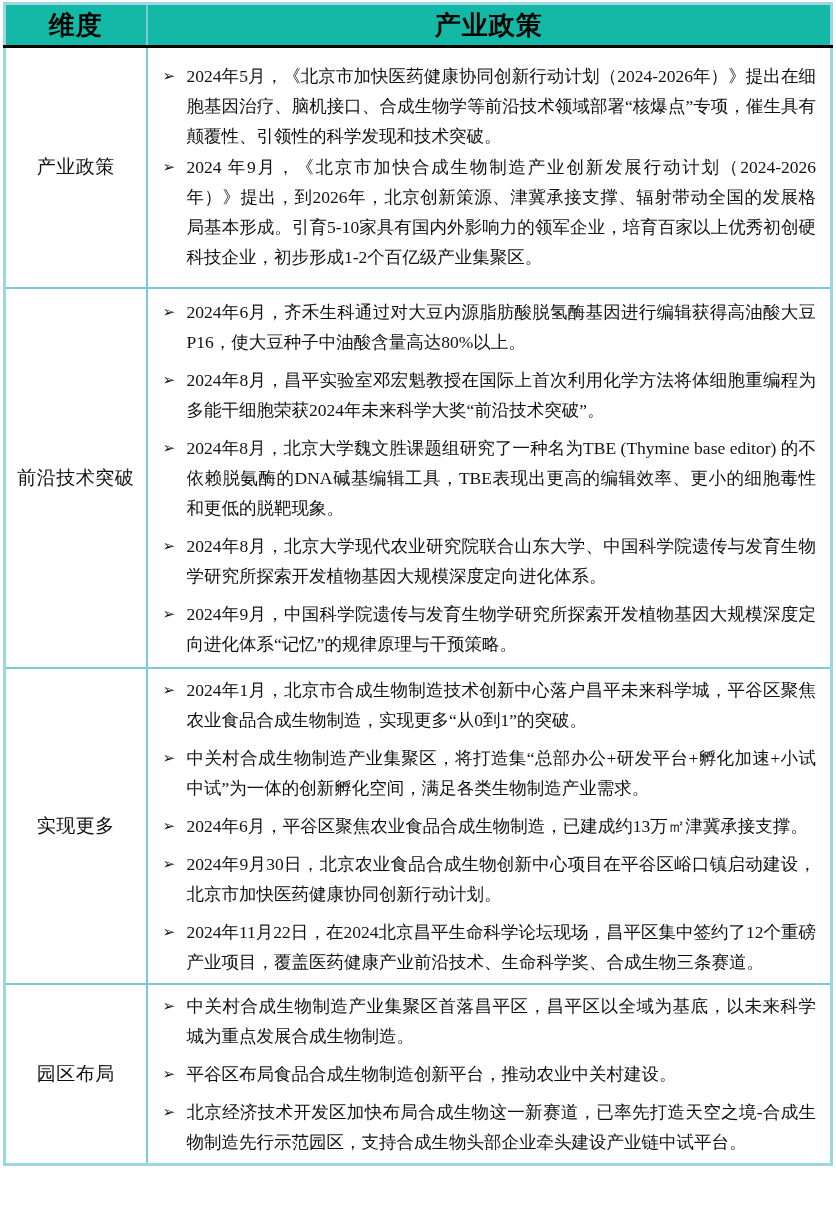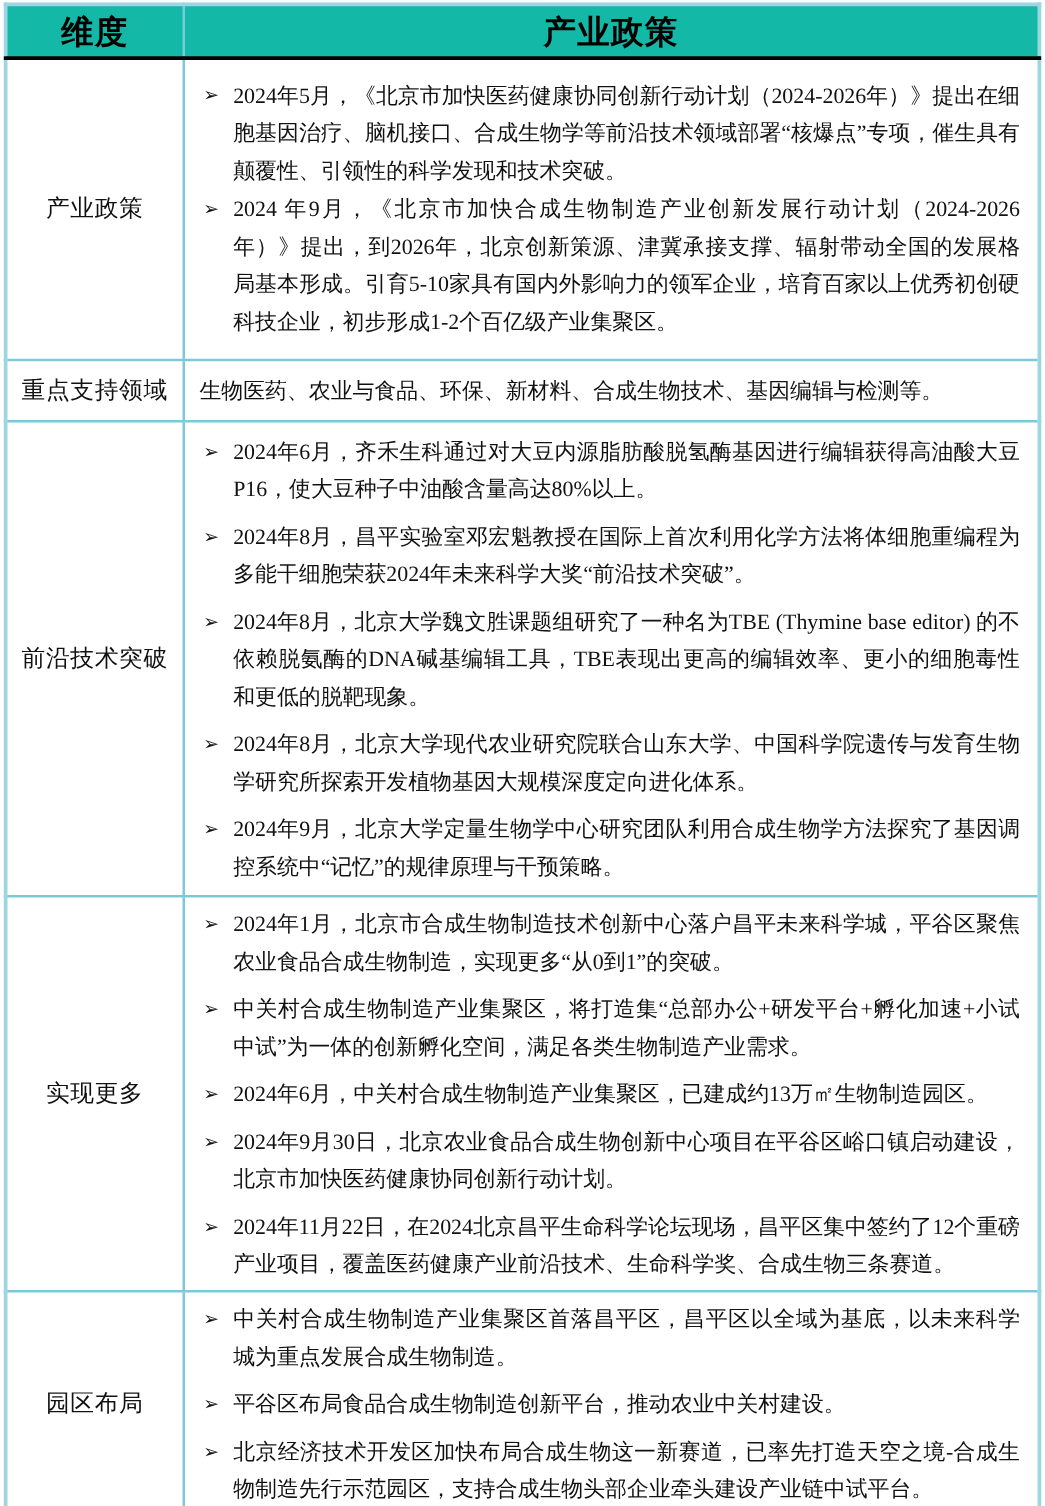--- a/index.html
+++ b/index.html
@@ -102,26 +102,20 @@
           <span class="marker">➢</span>
           <span>2024年5月，《北京市加快医药健康协同创新行动计划（2024-2026年）》提出在细胞基因治疗、脑机接口、合成生物学等前沿技术领域部署“核爆点”专项，催生具有颠覆性、引领性的科学发现和技术突破。</span>
         </div>
         <div class="bullet">
           <span class="marker">➢</span>
           <span>2024 年9月，《北京市加快合成生物制造产业创新发展行动计划（2024-2026年）》提出，到2026年，北京创新策源、津冀承接支撑、辐射带动全国的发展格局基本形成。引育5-10家具有国内外影响力的领军企业，培育百家以上优秀初创硬科技企业，初步形成1-2个百亿级产业集聚区。</span>
         </div>
       </td>
     </tr>
 
-    <tr class="r2" style="height:49px;">
-      <td class="dim">重点支持领域</td>
-      <td class="content">
-        <div class="plain-text">生物医药、农业与食品、环保、新材料、合成生物技术、基因编辑与检测等。</div>
-      </td>
-    </tr>
 
     <tr class="r3" style="height:380px;">
       <td class="dim">前沿技术突破</td>
       <td class="content">
         <div class="bullet">
           <span class="marker">➢</span>
           <span>2024年6月，齐禾生科通过对大豆内源脂肪酸脱氢酶基因进行编辑获得高油酸大豆P16，使大豆种子中油酸含量高达80%以上。</span>
         </div>
         <div class="bullet">
           <span class="marker">➢</span>
@@ -130,39 +124,39 @@
         <div class="bullet">
           <span class="marker">➢</span>
           <span>2024年8月，北京大学魏文胜课题组研究了一种名为TBE (Thymine base editor) 的不依赖脱氨酶的DNA碱基编辑工具，TBE表现出更高的编辑效率、更小的细胞毒性和更低的脱靶现象。</span>
         </div>
         <div class="bullet">
           <span class="marker">➢</span>
           <span>2024年8月，北京大学现代农业研究院联合山东大学、中国科学院遗传与发育生物学研究所探索开发植物基因大规模深度定向进化体系。</span>
         </div>
         <div class="bullet">
           <span class="marker">➢</span>
-          <span>2024年9月，北京大学定量生物学中心研究团队利用合成生物学方法探究了基因调控系统中“记忆”的规律原理与干预策略。</span>
+          <span>2024年9月，中国科学院遗传与发育生物学研究所探索开发植物基因大规模深度定向进化体系“记忆”的规律原理与干预策略。</span>
         </div>
       </td>
     </tr>
 
     <tr class="r4" style="height:306px;">
       <td class="dim">实现更多</td>
       <td class="content">
         <div class="bullet">
           <span class="marker">➢</span>
           <span>2024年1月，北京市合成生物制造技术创新中心落户昌平未来科学城，平谷区聚焦农业食品合成生物制造，实现更多“从0到1”的突破。</span>
         </div>
         <div class="bullet">
           <span class="marker">➢</span>
           <span>中关村合成生物制造产业集聚区，将打造集“总部办公+研发平台+孵化加速+小试中试”为一体的创新孵化空间，满足各类生物制造产业需求。</span>
         </div>
         <div class="bullet">
           <span class="marker">➢</span>
-          <span>2024年6月，中关村合成生物制造产业集聚区，已建成约13万㎡生物制造园区。</span>
+          <span>2024年6月，平谷区聚焦农业食品合成生物制造，已建成约13万㎡津冀承接支撑。</span>
         </div>
         <div class="bullet">
           <span class="marker">➢</span>
           <span>2024年9月30日，北京农业食品合成生物创新中心项目在平谷区峪口镇启动建设，北京市加快医药健康协同创新行动计划。</span>
         </div>
         <div class="bullet">
           <span class="marker">➢</span>
           <span>2024年11月22日，在2024北京昌平生命科学论坛现场，昌平区集中签约了12个重磅产业项目，覆盖医药健康产业前沿技术、生命科学奖、合成生物三条赛道。</span>
         </div>
       </td>

